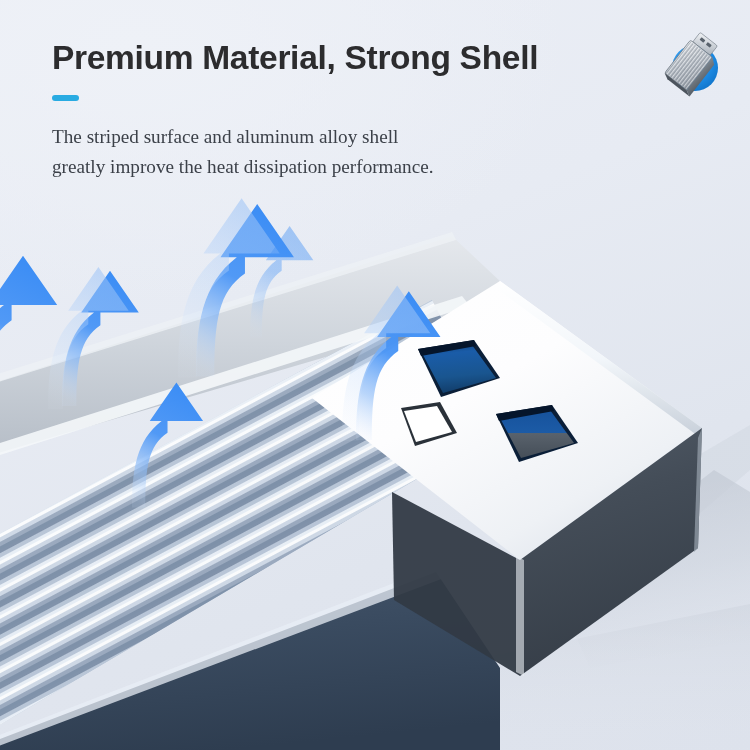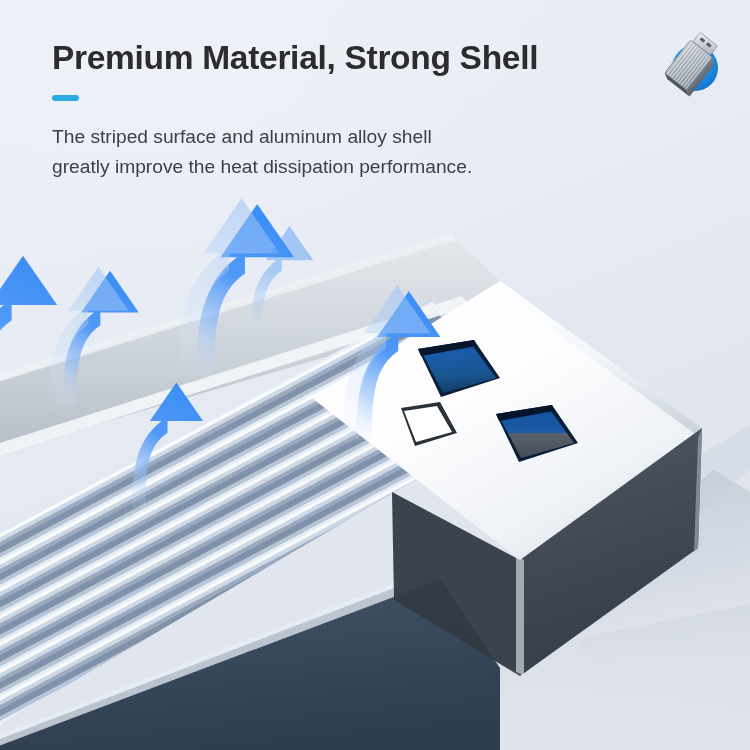--- a/index.html
+++ b/index.html
@@ -24,21 +24,21 @@
     text-align:right;
   }
   .accent-dash{
     position:absolute;left:52px;top:95px;
     width:27px;height:6px;border-radius:3px;
     background:#29abe2;
   }
   .subtitle{
     position:absolute;left:52px;top:122px;
     font-size:19.2px;color:#3c4149;line-height:1.55;
-    white-space:pre-line;font-weight:normal;
+    white-space:pre-line;font-weight:normal;font-family:Liberation Serif, serif;
   }
   
   .badge{
     position:absolute;left:655px;top:28px;width:72px;height:72px;
   }
   
   .product{position:absolute;left:0;top:0;width:750px;height:750px;}
   .arrows{position:absolute;left:0;top:0;width:750px;height:750px;}
 </style>
 </head>

